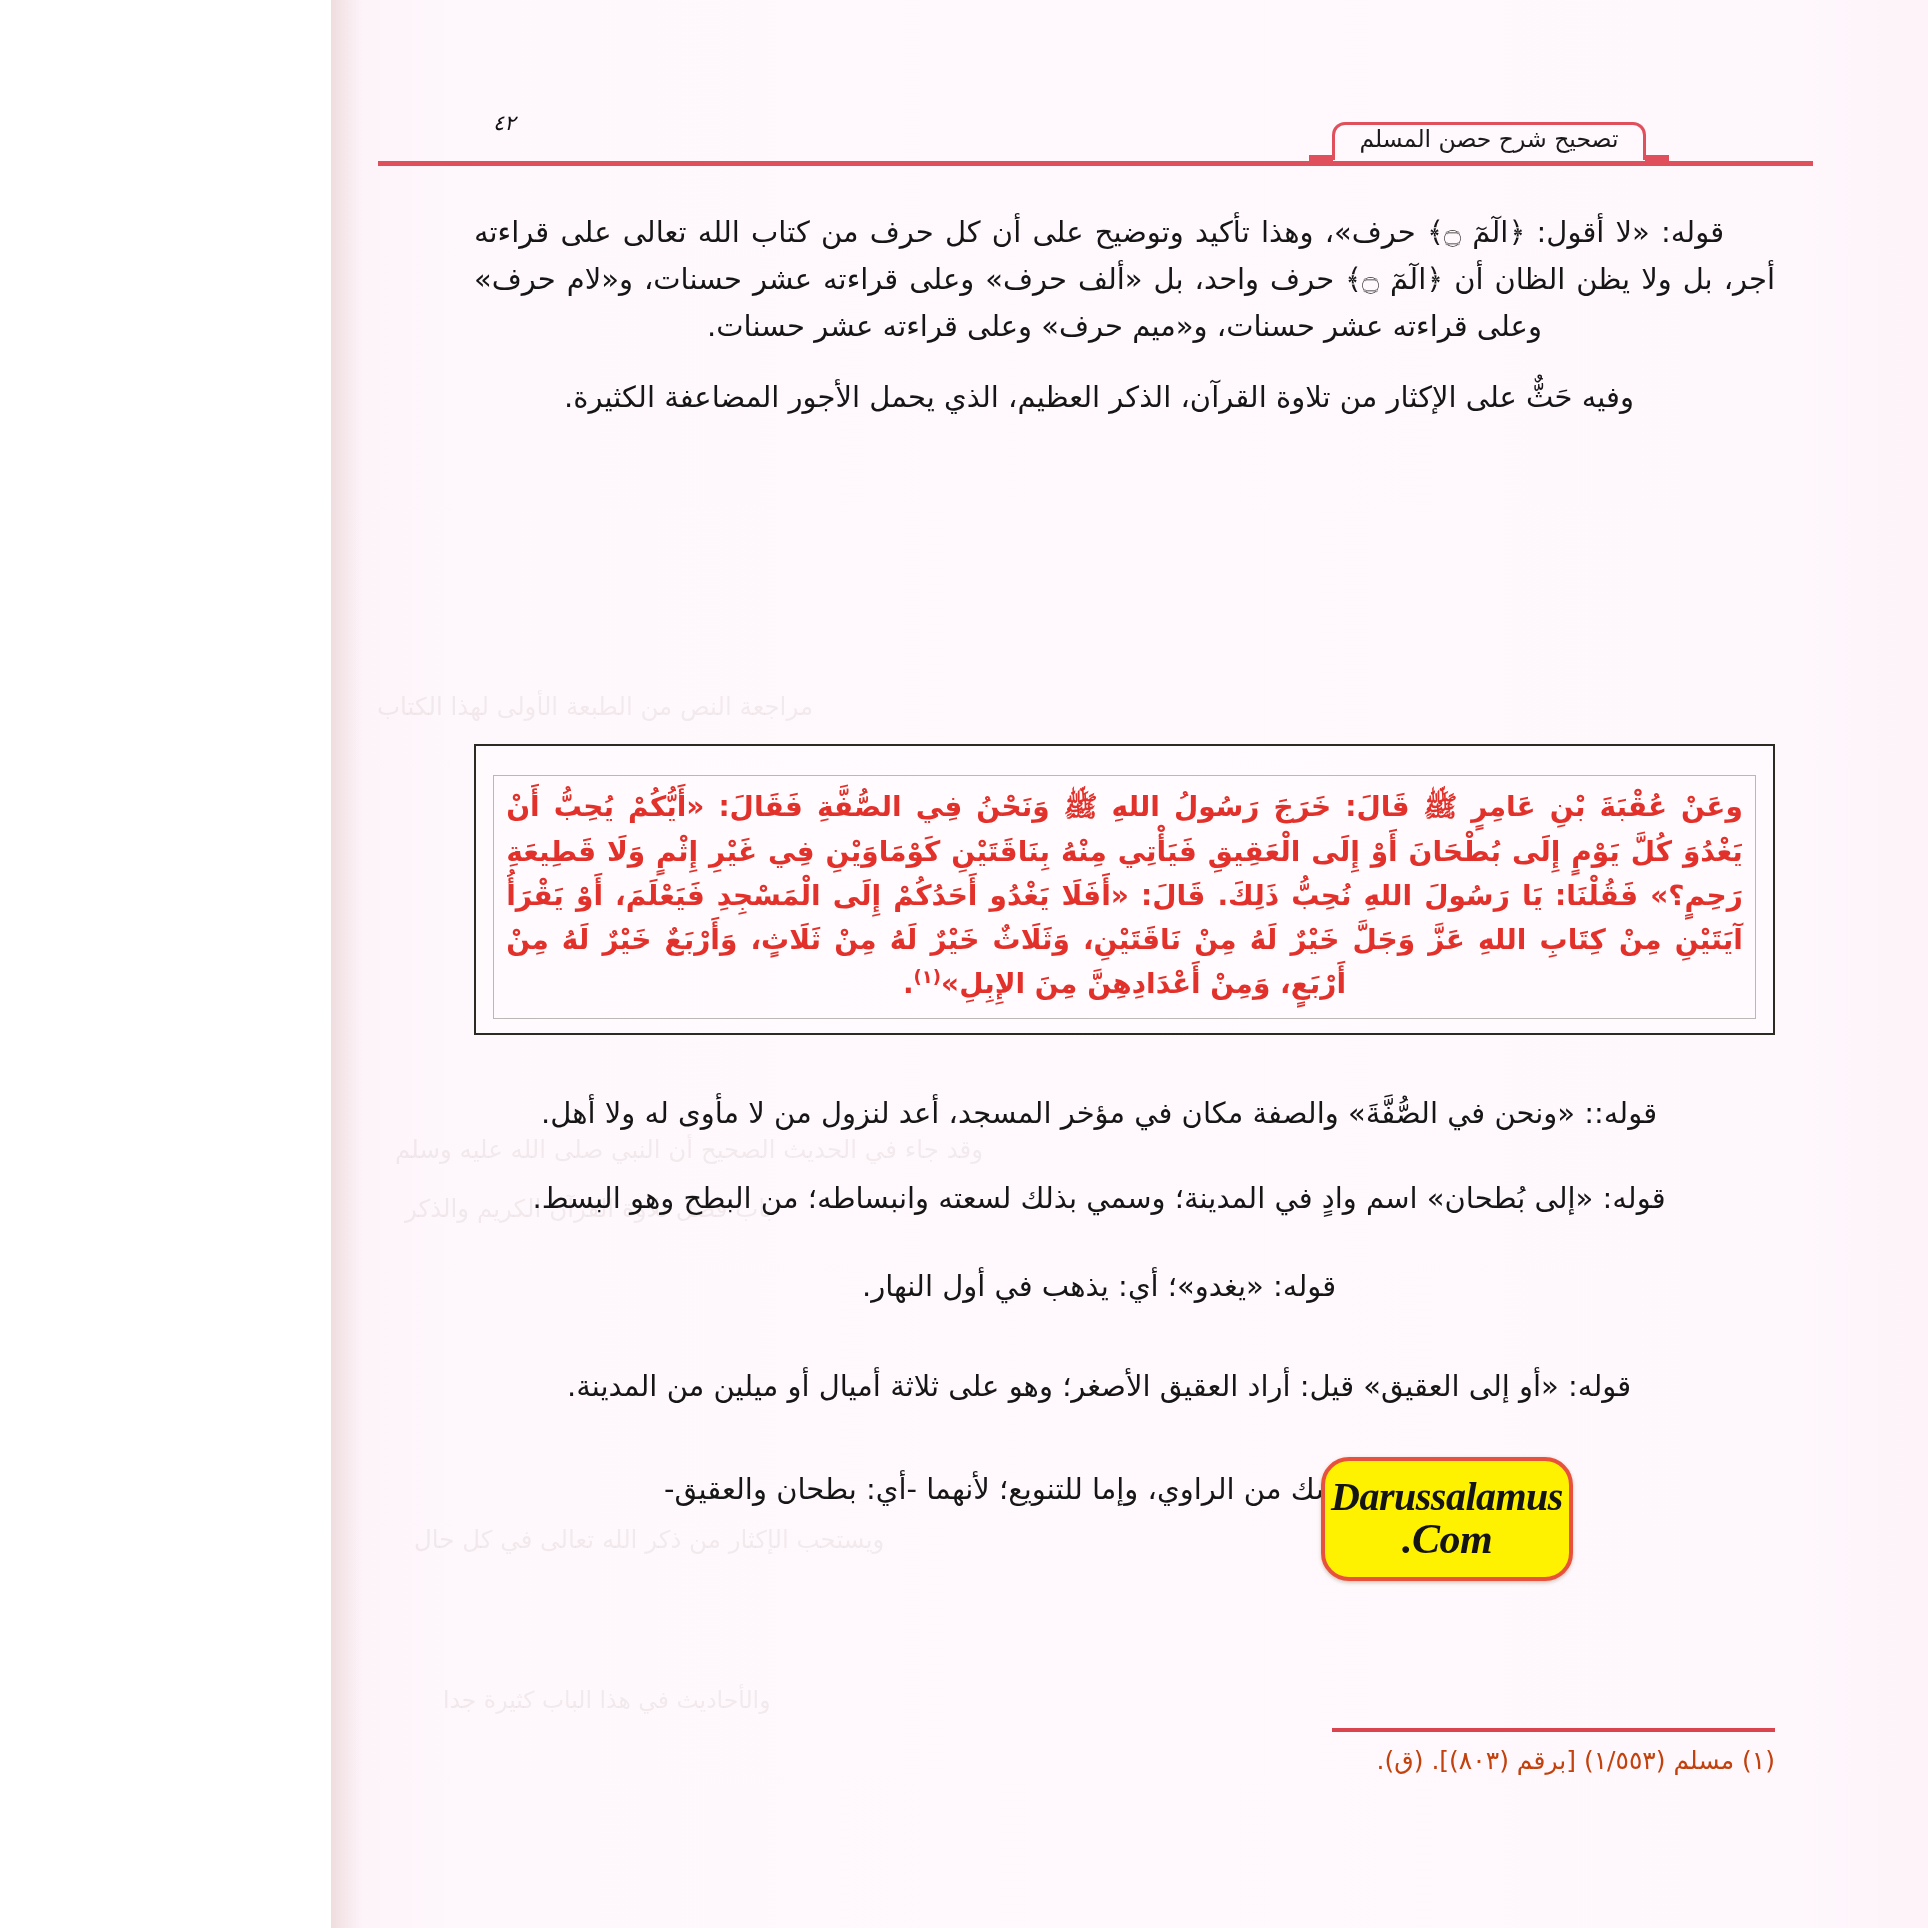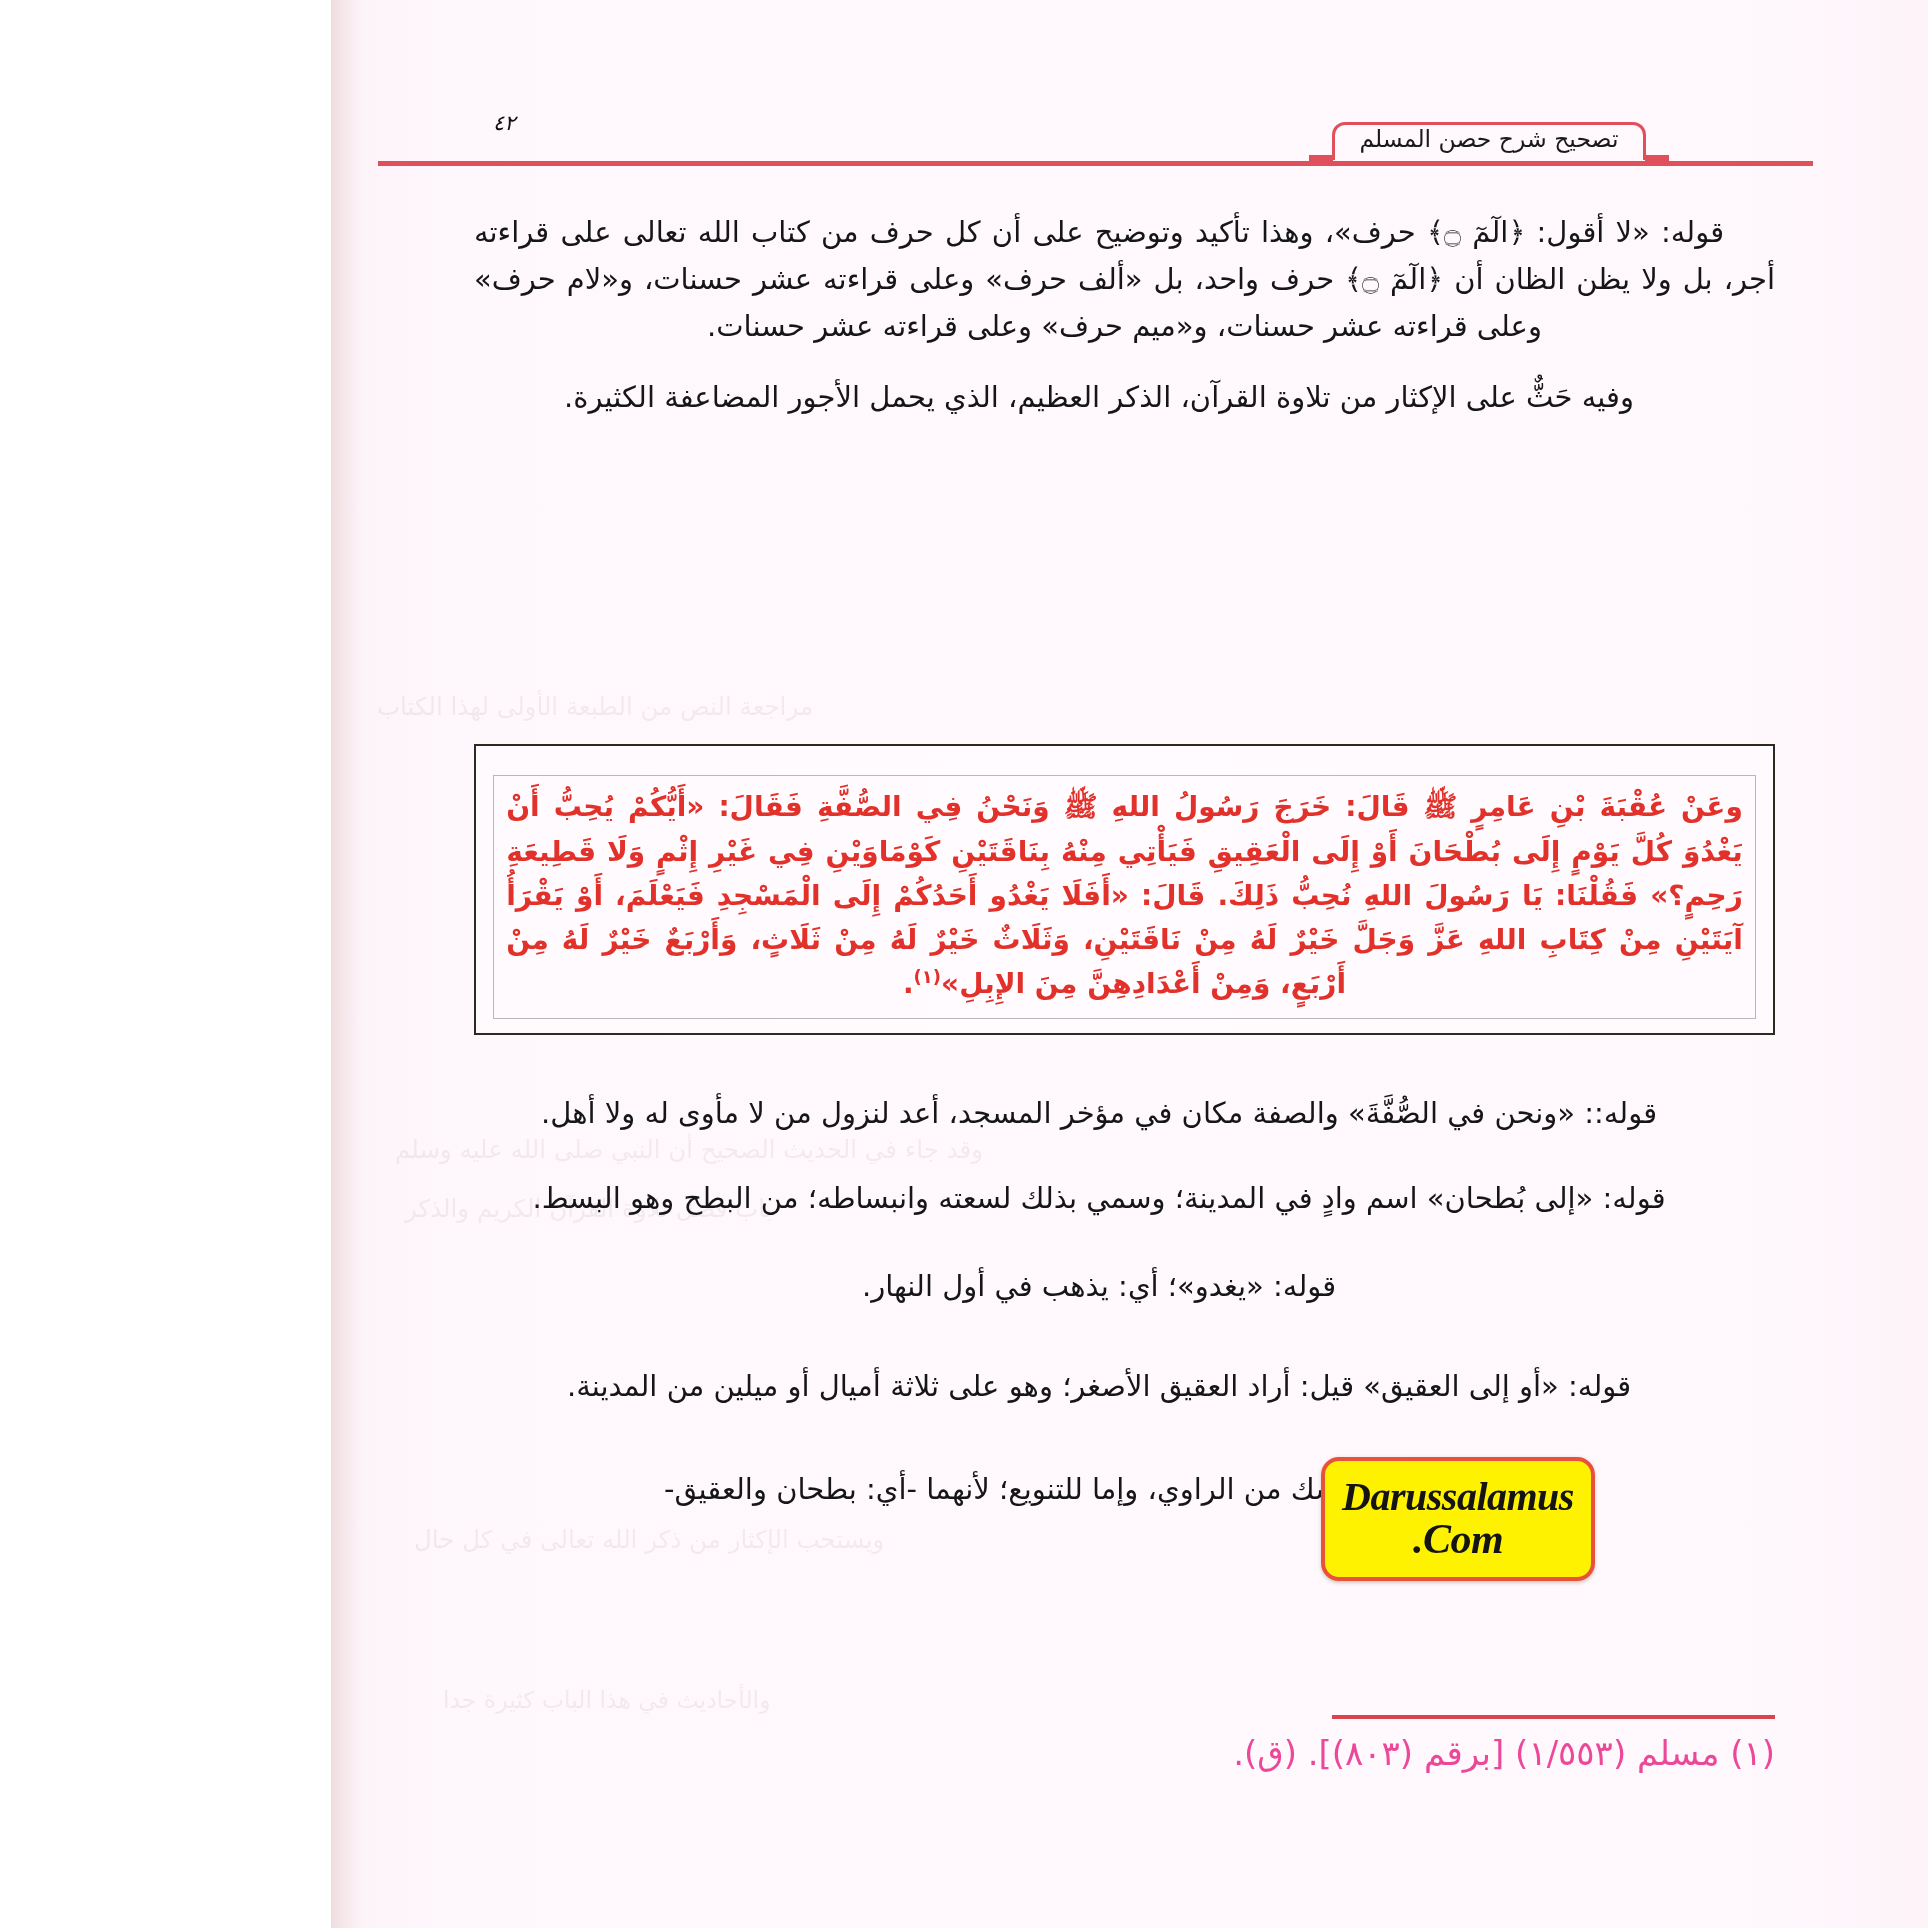--- a/index.html
+++ b/index.html
@@ -189,37 +189,37 @@
     direction: rtl;
   }
   #fnrule {
     width: 443px;
     height: 3.8px;
     background: #d9444f;
     margin: 0 0 9.4px 0;
   }
   #fntext {
     margin: 0;
-    font-size: 34px;
+    font-size: 25px;
     line-height: 1.5;
-    color: #ec4899;
+    color: #c2410c;
     direction: rtl;
     font-family: "DejaVu Sans", sans-serif;
   }
 
   
   #watermark {
     position: absolute;
     left: 1321px;
     top: 1457px;
-    width: 274px;
+    width: 252px;
     height: 124px;
     background: #fff200;
     border: 4.7px solid #e8523d;
-    border-radius: 18px;
+    border-radius: 28px;
     box-sizing: border-box;
     display: flex;
     flex-direction: column;
     align-items: center;
     justify-content: center;
     direction: ltr;
     overflow: hidden;
     box-shadow: 0 1.9px 3.8px rgba(120,90,40,.30);
   }
   #watermark .wm-line {

